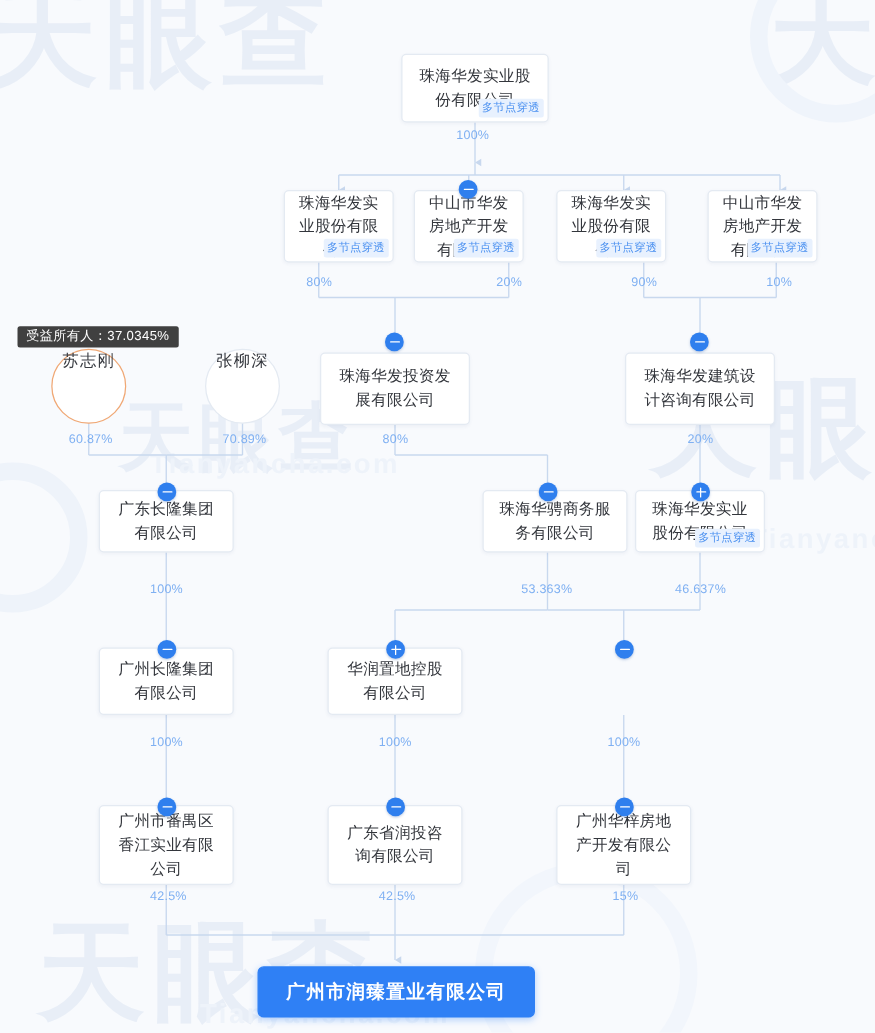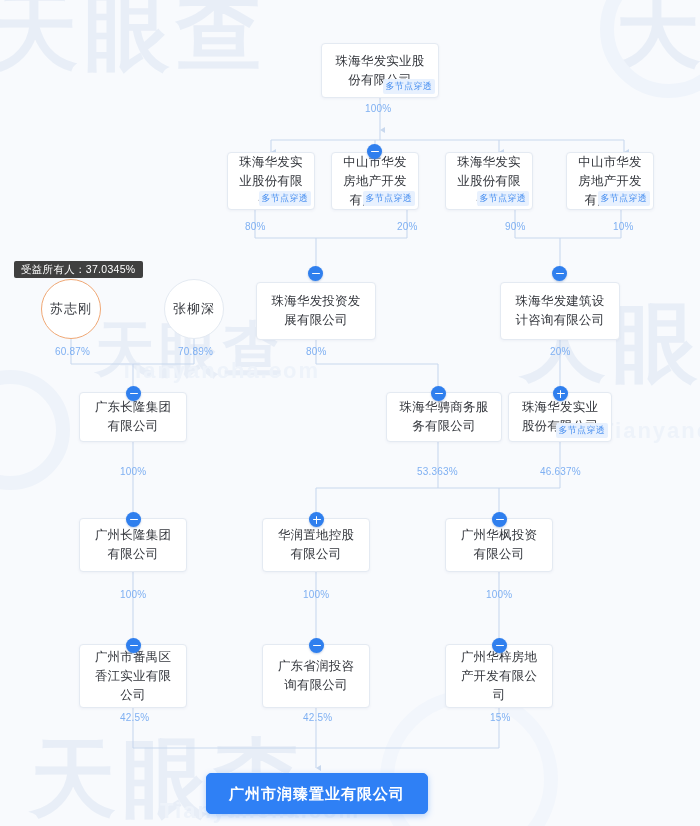--- a/index.html
+++ b/index.html
@@ -77,21 +77,21 @@
     letter-spacing:.3px;
     white-space:nowrap;
   }
 
   
   .person{
     position:absolute;
     box-sizing:border-box;
     border-radius:50%;
     background:#fff;
-    display:flex;align-items:center;justify-content:center;
+    display:flex;align-items:flex-start;justify-content:center;
     z-index:3;
   }
   .person.owner{border:1px solid #f0a875;}
   .person.plain{border:1px solid #e4eaf2;}
   .person .pnm{
     font-size:13px;color:#33363c;letter-spacing:1px;
   }
   .person.owner .pnm{color:#3a3d43;}
 
   
@@ -303,23 +303,20 @@
   <div class="node" style="left:79px;top:518px;width:108px;height:54px;">
     <div class="nm">广州长隆集团有限公司</div>
   </div>
   <div class="tog" style="left:126px;top:512px;"></div>
 
   <div class="node" style="left:262px;top:518px;width:108px;height:54px;">
     <div class="nm">华润置地控股有限公司</div>
   </div>
   <div class="tog plus" style="left:309px;top:512px;"></div>
 
-  <div class="node" style="left:445px;top:518px;width:108px;height:54px;">
-    <div class="nm">广州华枫投资有限公司</div>
-  </div>
   <div class="tog" style="left:492px;top:512px;"></div>
 
   <div class="node" style="left:79px;top:644px;width:108px;height:64px;">
     <div class="nm">广州市番禺区香江实业有限公司</div>
   </div>
   <div class="tog" style="left:126px;top:638px;"></div>
 
   <div class="node" style="left:262px;top:644px;width:108px;height:64px;">
     <div class="nm">广东省润投咨询有限公司</div>
   </div>

